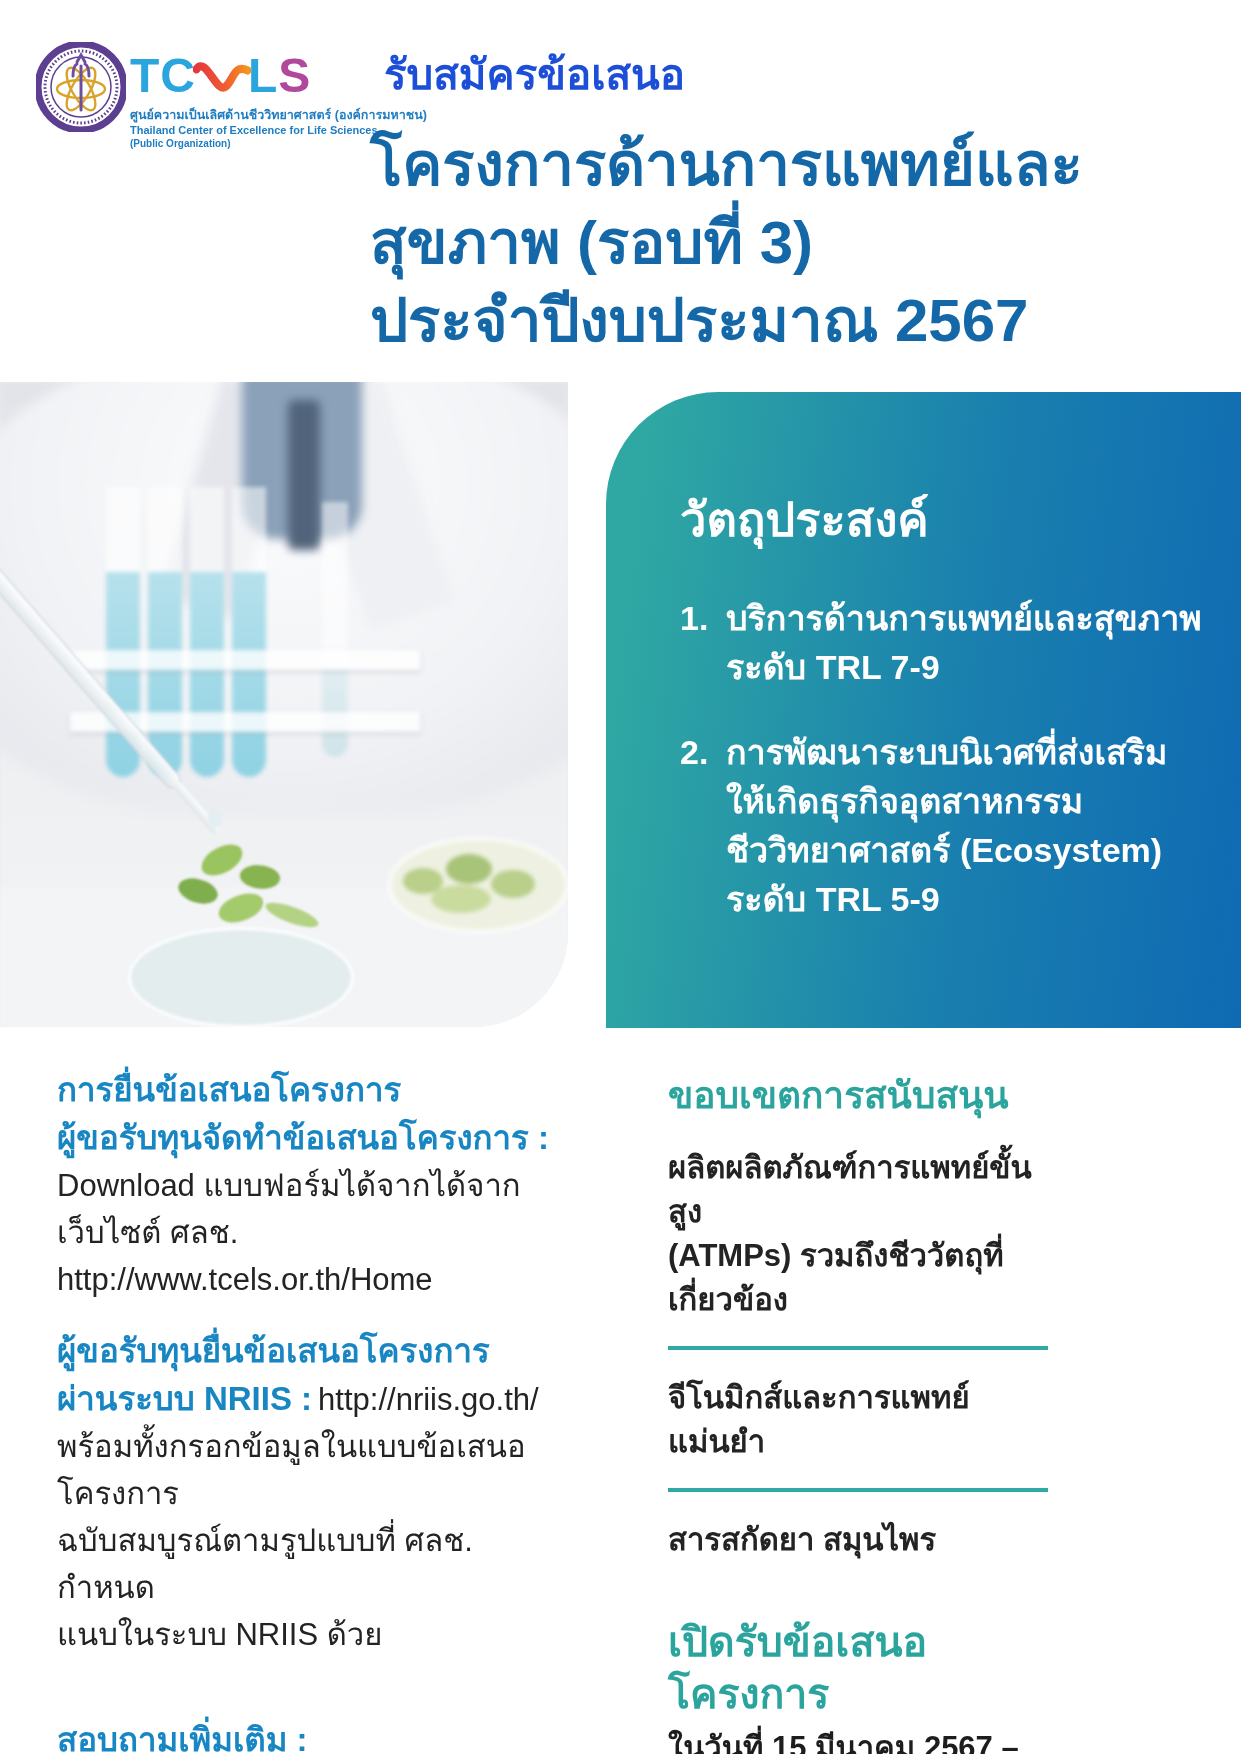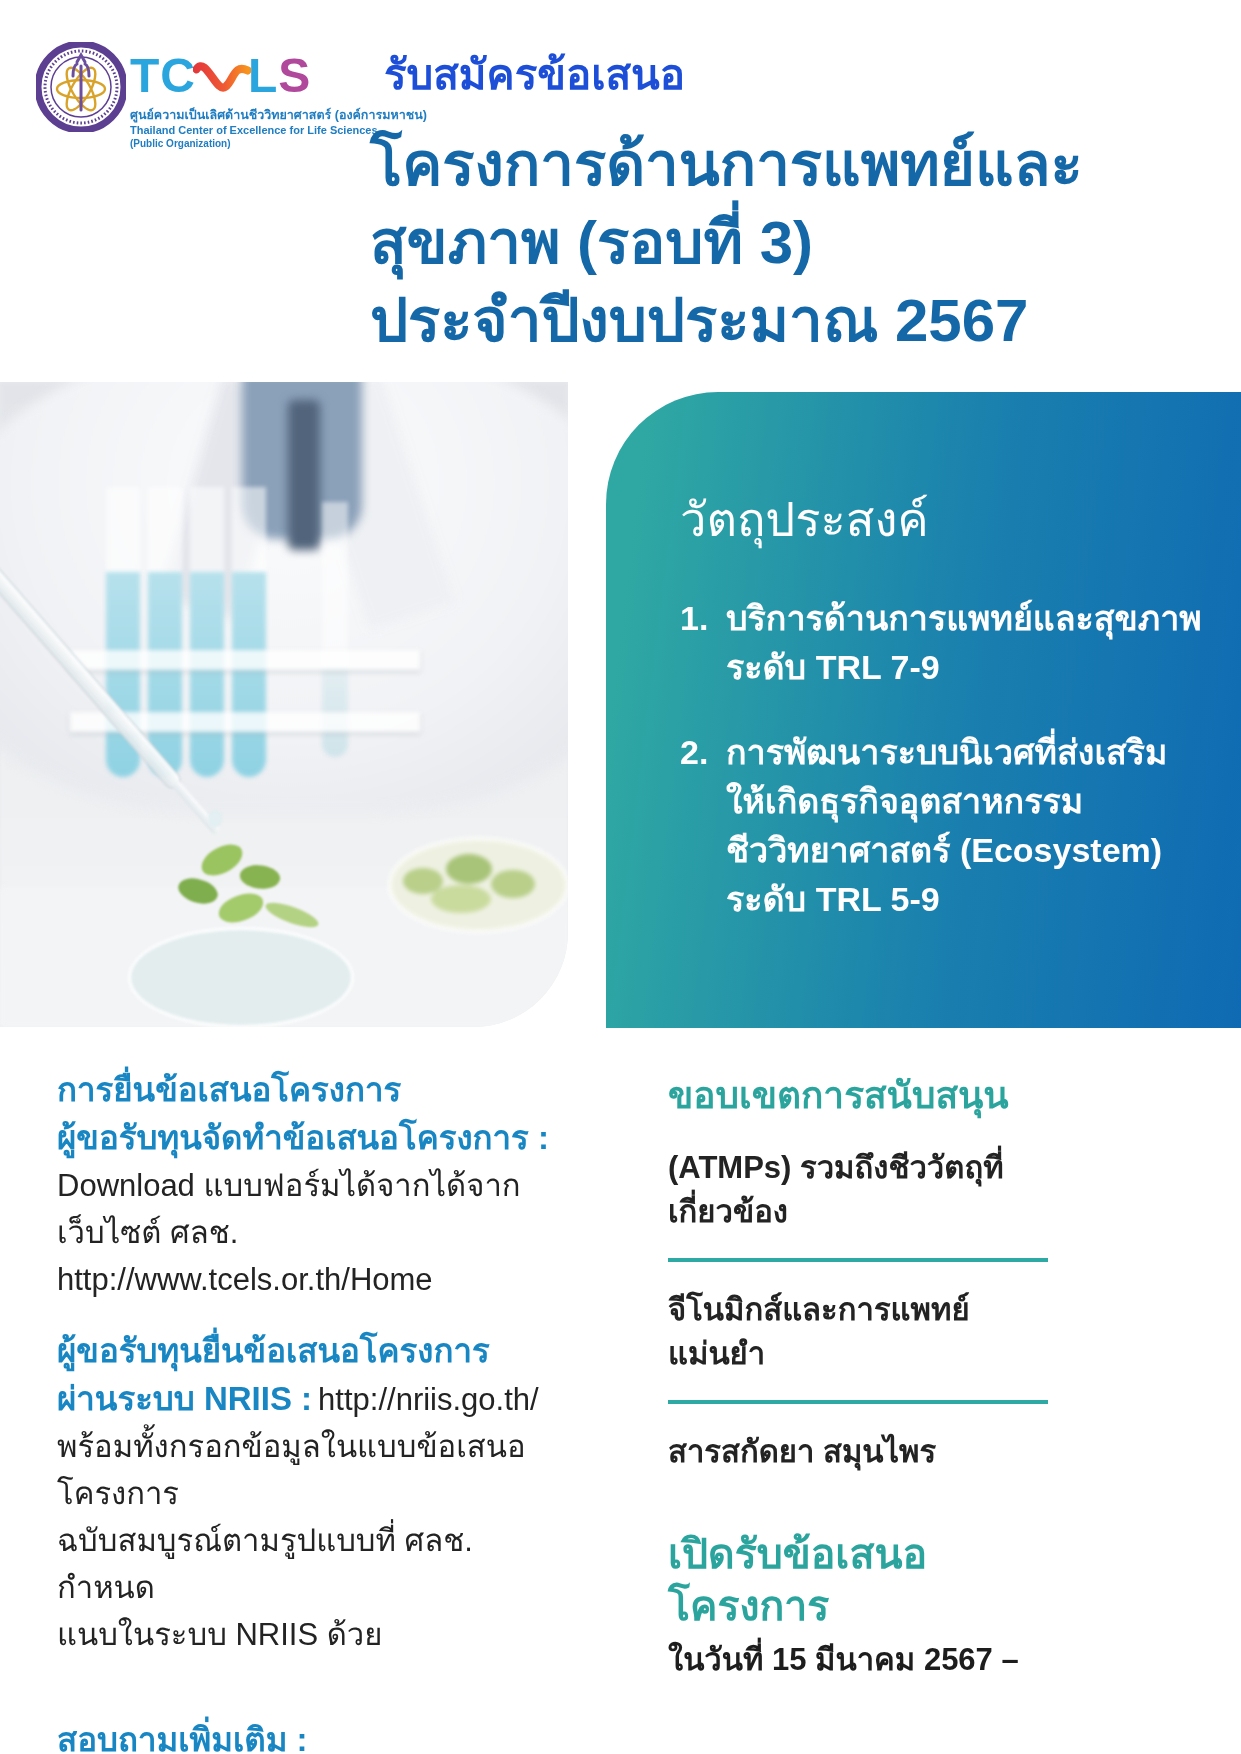--- a/index.html
+++ b/index.html
@@ -73,21 +73,21 @@
               transform:rotate(49deg);transform-origin:left top;filter:blur(1px);}
   .ph-pipette .tip{position:absolute;right:-62px;top:3px;width:64px;height:9px;
               background:linear-gradient(180deg,#fdfdfe,#dde5e9);border-radius:0 6px 6px 0;}
   .ph-drop{position:absolute;left:208px;top:428px;width:14px;height:18px;background:rgba(225,238,242,.9);
            border-radius:50% 50% 60% 60%;filter:blur(1px);}
 
   
   .obj-box{position:absolute;left:606px;top:392px;width:635px;height:636px;
            border-radius:112px 0 0 0;
            background:linear-gradient(97deg,#2fa8a3 6%,#1a80ae 55%,#0f6ab3 100%);}
-  .obj-heading{margin:100px 8px 0 74px;color:#ffffff;font-size:47px;font-weight:normal;line-height:56px;}
+  .obj-heading{margin:100px 8px 0 74px;color:#ffffff;font-size:47px;font-weight:bold;line-height:56px;}
   .obj-item{display:flex;margin:46px 0 0 74px;color:#ffffff;font-weight:bold;
             font-size:34px;line-height:49px;}
   .obj-item+.obj-item{margin-top:36px;}
   .obj-num{width:46px;flex:0 0 46px;}
   .obj-lines .ln{display:block;}
 
   
   .left-col{position:absolute;left:57px;top:1066px;width:520px;}
   .blue-h{color:#1886c3;font-size:33px;font-weight:bold;line-height:48px;}
   .body-t{color:#232323;font-size:31px;line-height:47px;}
@@ -250,20 +250,21 @@
     <div class="grp3">
       <div class="blue-h">สอบถามเพิ่มเติม :</div>
 
     </div>
   </div>
 
   <div class="right-col">
     <div class="scope-h">ขอบเขตการสนับสนุน</div>
 
     <div class="scope-item">
+      <span class="ln">ผลิตผลิตภัณฑ์การแพทย์ขั้นสูง</span>
       <span class="ln">(ATMPs) รวมถึงชีววัตถุที่เกี่ยวข้อง</span>
     </div>
     <div class="divider"></div>
 
     <div class="scope-item">
       <span class="ln">จีโนมิกส์และการแพทย์แม่นยำ</span>
     </div>
     <div class="divider"></div>
 
     <div class="scope-item">

